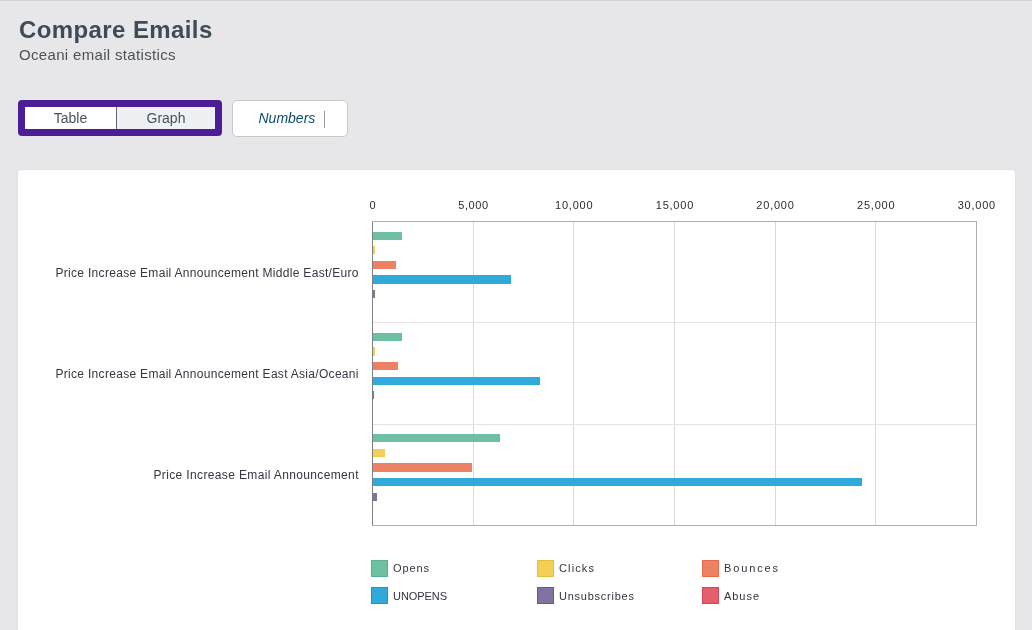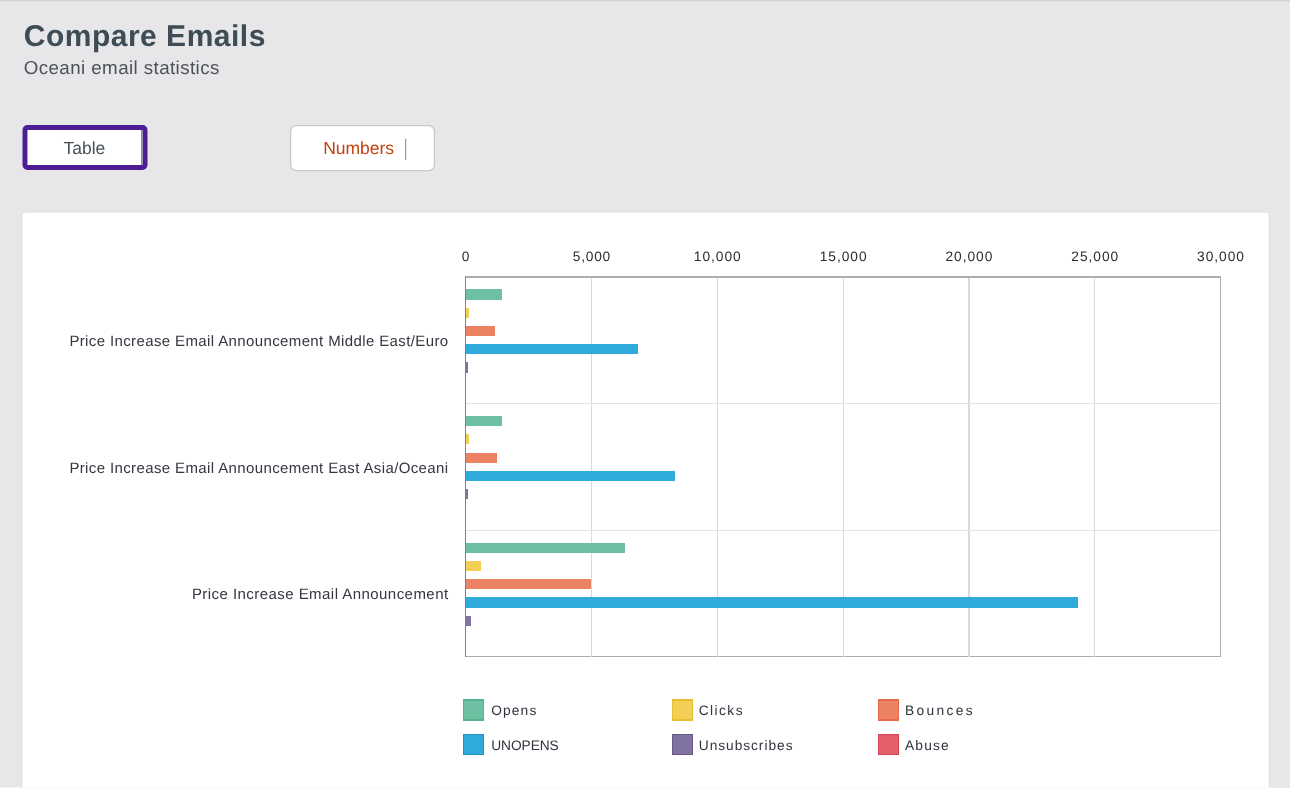--- a/index.html
+++ b/index.html
@@ -1,33 +1,34 @@
 <!DOCTYPE html>
 <html><head>
 <meta charset="utf-8">
 <style>
   html,body{margin:0;padding:0;width:1032px;height:630px;overflow:hidden;}
   body{background:#e7e7e9;font-family:"Liberation Sans", sans-serif;position:relative;border-top:1px solid #d3d3d5;box-sizing:border-box;}
   .title{position:absolute;left:19px;top:15px;font-size:24px;color:#3e4c56;letter-spacing:0.4px;font-weight:700;}
   .subtitle{position:absolute;left:19px;top:45px;font-size:15px;color:#4c5257;letter-spacing:0.33px;}
-  .btngroup{position:absolute;left:18px;top:99px;height:36px;border:4px solid #4c1d95;border-radius:4px;background:#f0abfc;display:flex;box-sizing:border-box;overflow:hidden;}
+  .btngroup{position:absolute;left:18px;top:99px;height:36px;border:7px solid #4c1d95;border-radius:4px;background:#f0abfc;display:flex;box-sizing:border-box;overflow:hidden;}
   .btn{font-size:14px;color:#47525b;display:flex;align-items:center;justify-content:center;box-sizing:border-box;}
   .btn.table{width:92px;background:#fff;border-right:1px solid #5d6872;}
   .btn.graph{width:98px;background:#eef1f4;}
   .numbers{position:absolute;left:231.5px;top:99px;width:116px;height:36.5px;border:1px solid #c5c9cc;border-radius:5px;background:#fff;box-sizing:border-box;}
-  .numbers .txt{position:absolute;left:26px;top:9px;font-size:14px;color:#c2410c;}
+  .numbers .txt{position:absolute;left:26px;top:9px;font-size:14px;color:#0c4a6e;font-style:italic;}
   .numbers .sep{position:absolute;left:91px;top:10px;width:1px;height:17px;background:#9b9b9b;}
   .card{position:absolute;left:17px;top:167.5px;width:999px;height:470px;background:#fff;border:1px solid #e2e2e4;border-radius:4px;box-sizing:border-box;}
 </style>
 </head>
 <body>
 <div class="title">Compare Emails</div>
 <div class="subtitle">Oceani email statistics</div>
 <div class="btngroup">
     <div class="btn table">Table</div>
+    <div class="btn graph">Graph</div>
   </div>
 <div class="numbers">
     <div class="txt">Numbers</div>
     <div class="sep"></div>
   </div>
 <div class="card">
 <svg width="997" height="462" viewBox="0 0 997 462" xmlns="http://www.w3.org/2000/svg" style="position:absolute;left:0;top:-2px">
 
   <g shape-rendering="crispEdges">
     <rect x="354.5" y="53.6" width="603.9" height="303.8" fill="none" stroke="#adadad" stroke-width="1"></rect>

